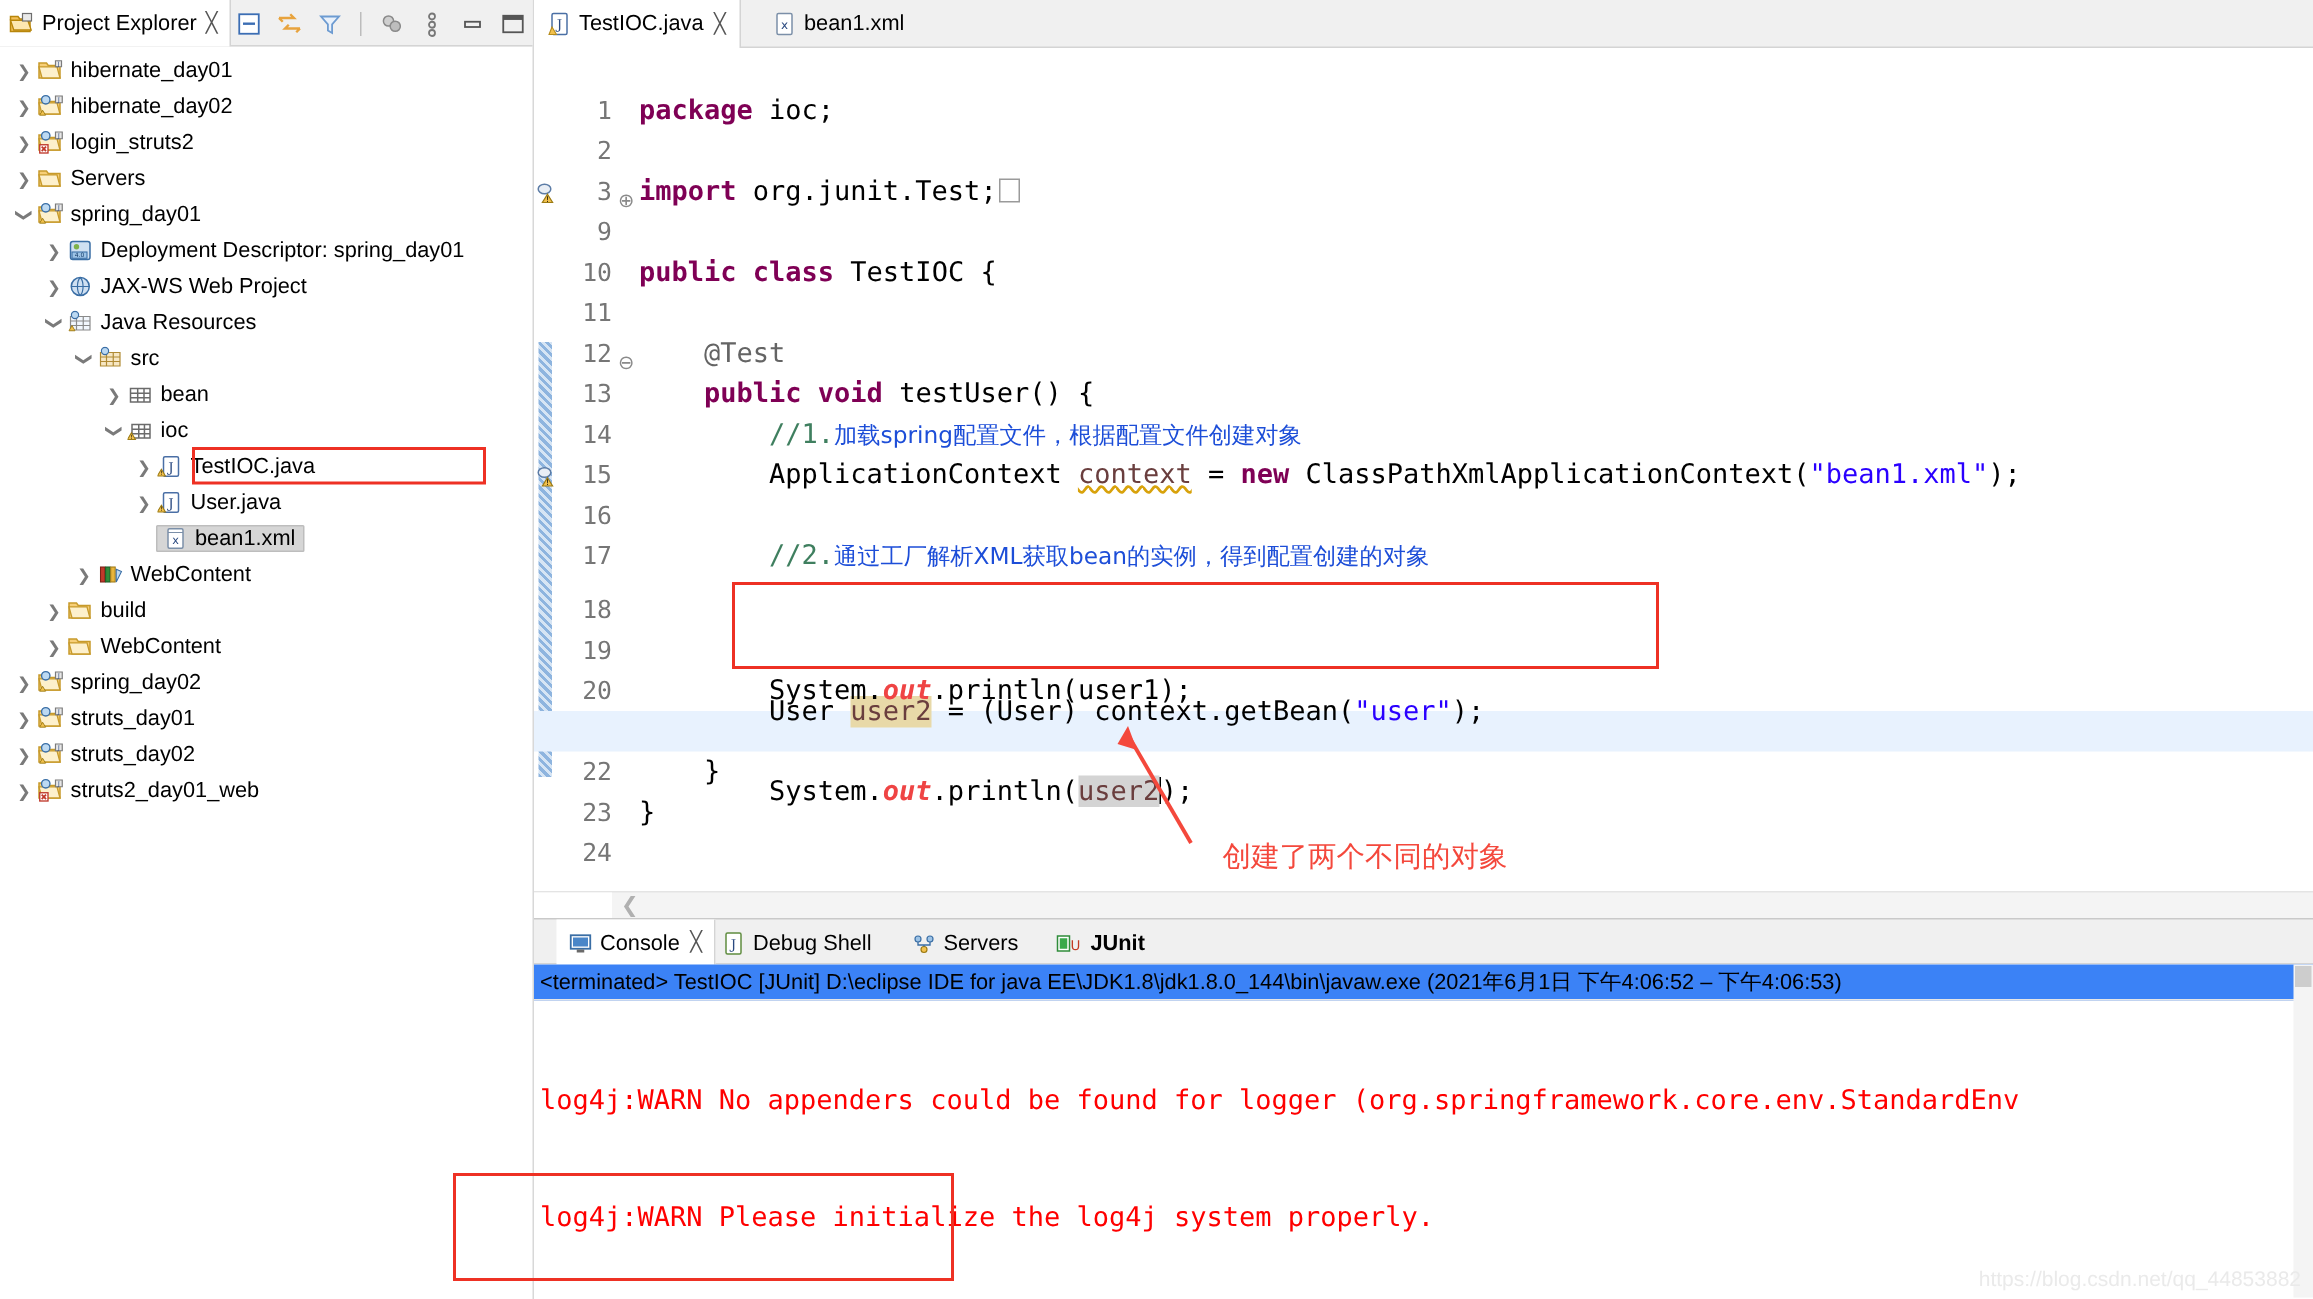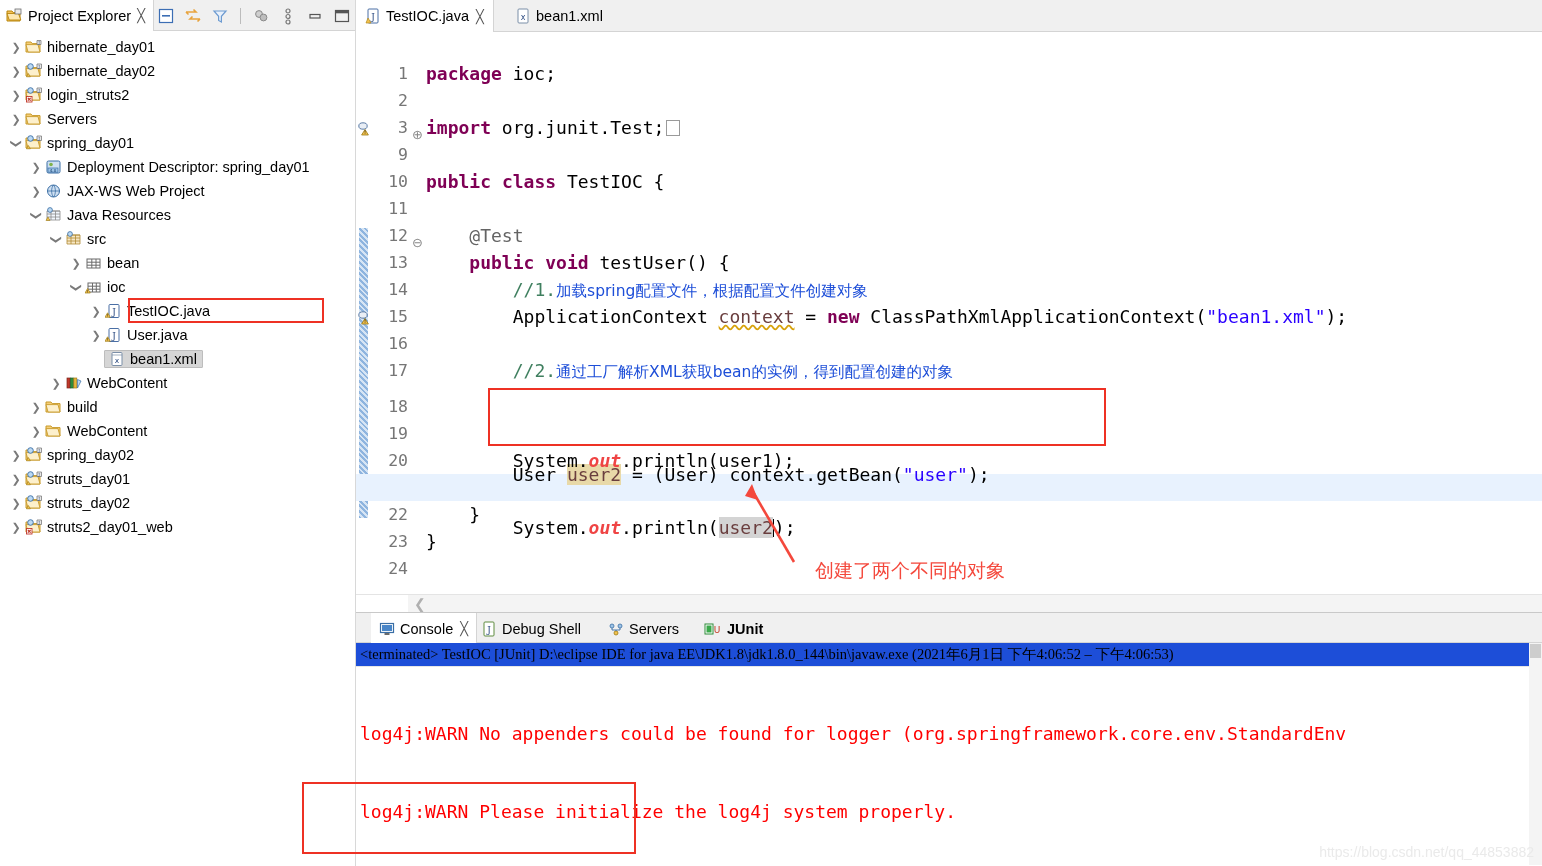--- a/index.html
+++ b/index.html
@@ -178,27 +178,26 @@
     display: flex; align-items: center; padding: 0 8px;
     font-size: 14.5px; color: #000; white-space: nowrap;
   }
   .ctab.active { background: #ffffff; border-right: 1px solid #d4d4d4; }
   .ctab .tab-title { margin-left: 5px; }
   #console-body {
     position: relative; height: 222px; background: #ffffff;
   }
   #console-head {
     position: relative; height: 24px;
-    background: #1d4ed8;
+    background: #3b82f6;
     font-size: 14.5px;
     padding-left: 4px;
     display: flex; align-items: center;
     white-space: nowrap;
     border-bottom: 1px solid #e6e6e6;
-    font-family: Liberation Serif, serif;
   }
   #console-out {
     position: absolute; left: 4px; top: 26px; right: 14px;
     font-family: "DejaVu Sans Mono", monospace;
     font-size: 18px; line-height: 26px; white-space: pre;
   }
   .cerr { color: #ff0000; }
   #console-vscroll {
     position: absolute; right: 0; top: 0; width: 13px; height: 222px;
     background: #f4f4f4;

